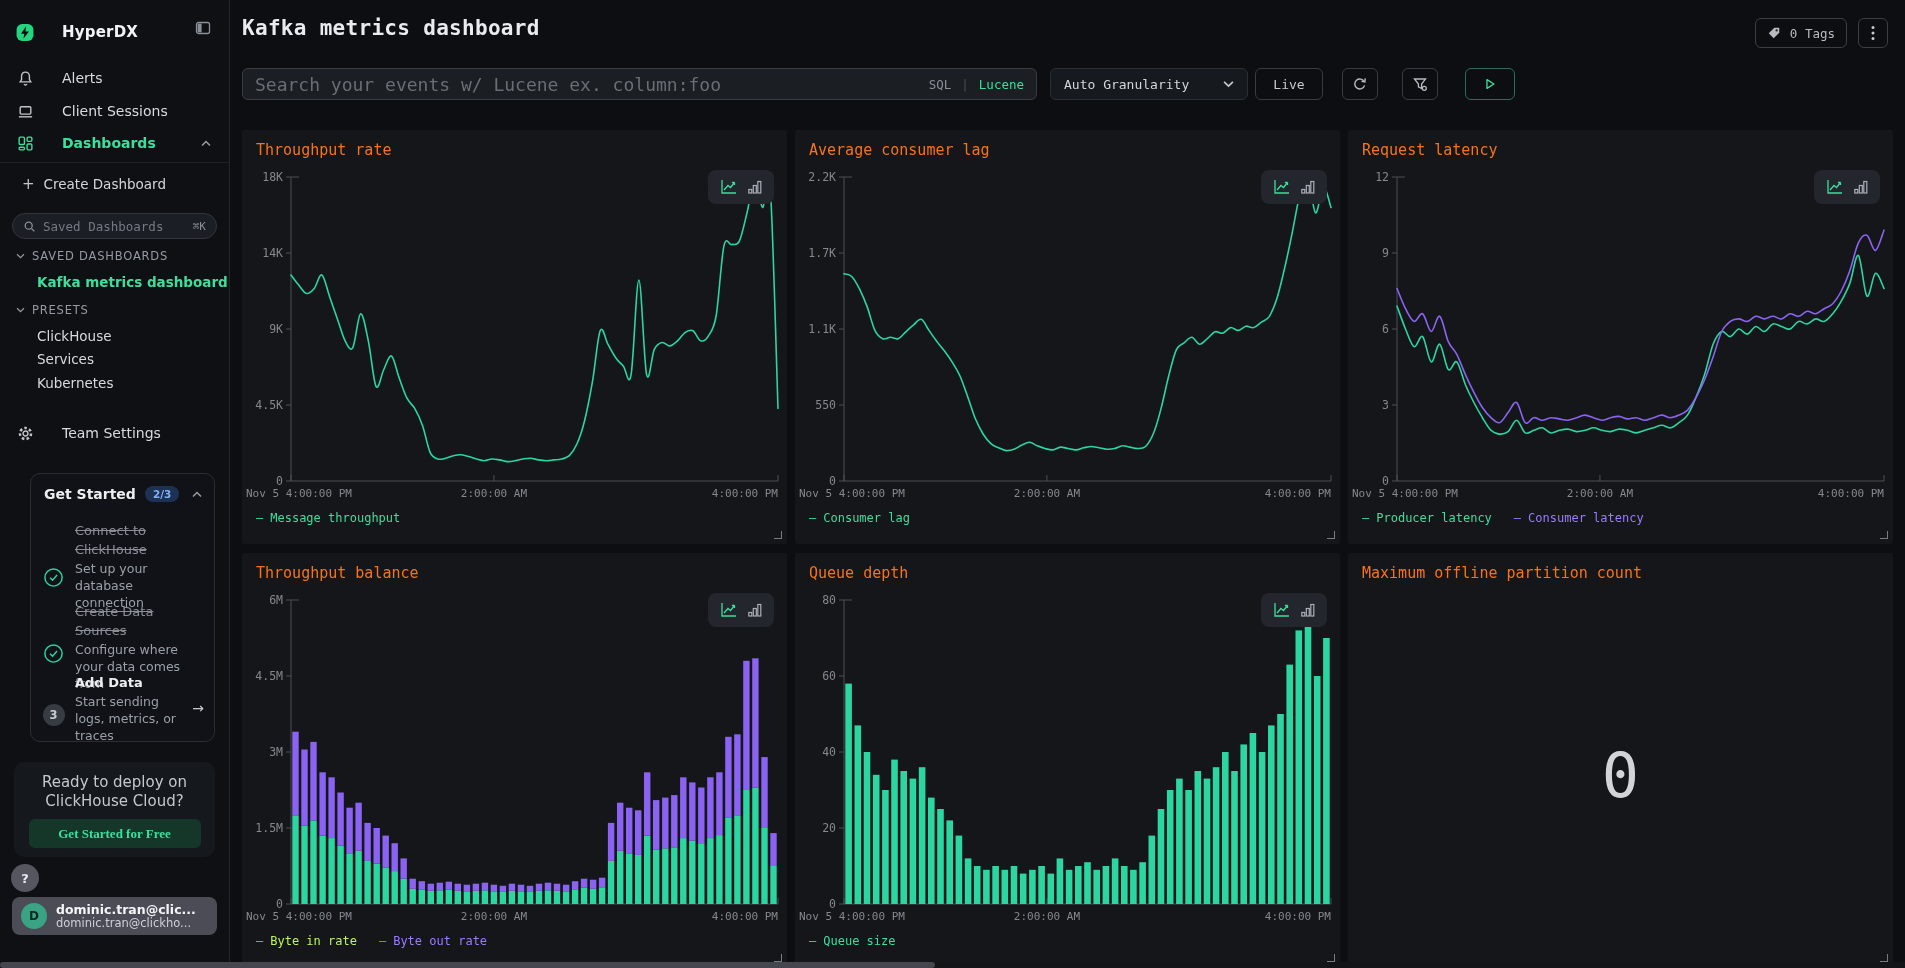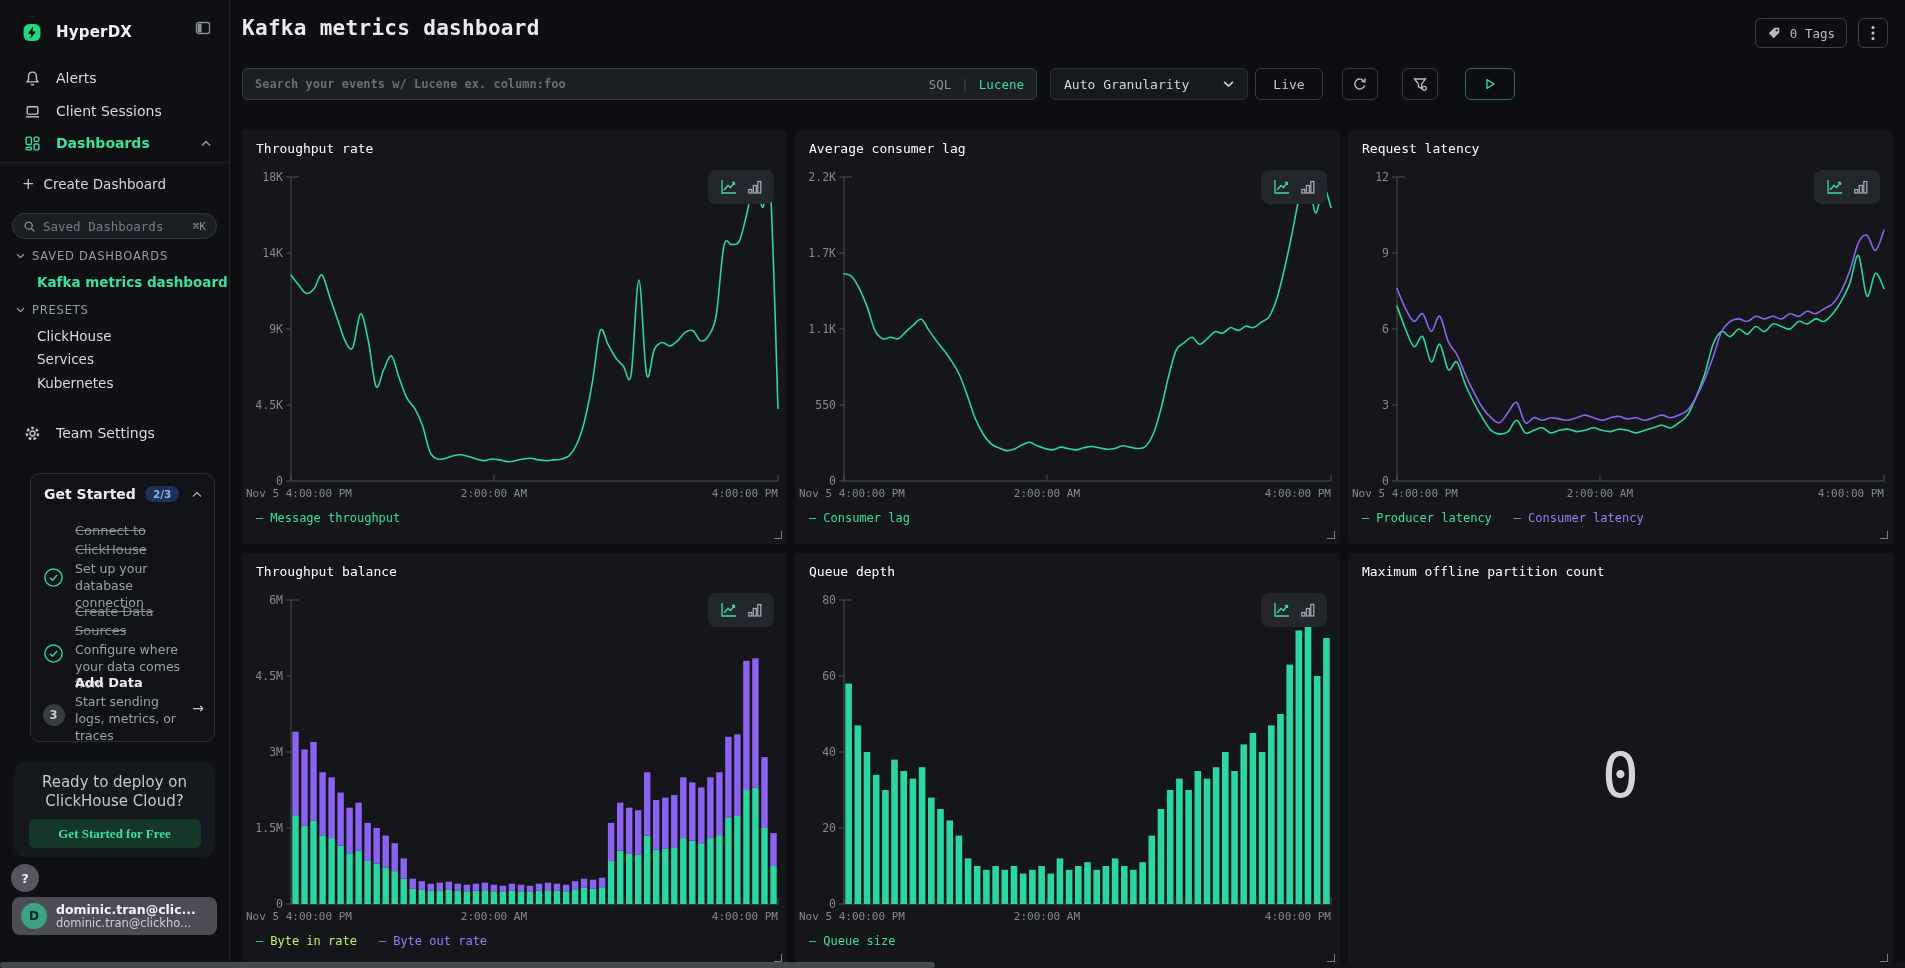--- a/index.html
+++ b/index.html
@@ -6,21 +6,21 @@
   html,body { width:1905px; height:968px; overflow:hidden; background:#0c0e11;
     font-family:"DejaVu Sans","Liberation Sans",sans-serif; color:#e6e8eb; }
   .mono { font-family:"DejaVu Sans Mono","Liberation Mono",monospace; }
 
   
   #app { display:flex; width:1905px; height:968px; }
   #sidebar { position:relative; width:230px; height:100%; background:#0e1014; border-right:1px solid #23262c; flex:none; }
   #main { position:relative; flex:1; height:100%; padding:0 12px; }
 
   
-  .srow { position:absolute; left:0; right:0; display:flex; align-items:center; gap:15px; padding-left:23px; height:24px; font-size:14px; color:#d8dade; cursor:pointer; }
+  .srow { position:absolute; left:0; right:0; display:flex; align-items:center; gap:28px; padding-left:16px; height:24px; font-size:14px; color:#d8dade; cursor:pointer; }
   .srow .ic { width:18px; height:18px; flex:none; display:flex; align-items:center; justify-content:center; }
   #brand-row { top:18px; height:28px; }
   #brand-row .brand-name { font-weight:bold; font-size:15px; letter-spacing:.2px; color:#f2f3f5; }
   #collapse-btn { position:absolute; right:18px; top:20px; width:16px; height:16px; cursor:pointer; }
   .nav-active { color:#3ddf9d !important; font-weight:bold; }
   #sb-divider { position:absolute; top:162px; left:0; right:0; height:1px; background:#1e2127; }
   #create-row { top:172px; font-size:13.5px; color:#d4d6da; }
   #sb-search { position:absolute; top:213px; left:12px; right:12px; height:26px; background:#1b1e24; border:1px solid #33363d;
     border-radius:13px; display:flex; align-items:center; gap:7px; padding:0 10px; cursor:text; }
   #sb-search .ph { font-size:12.5px; color:#757a82; flex:1; }
@@ -60,38 +60,38 @@
   #hdr { position:relative; margin-top:16px; height:42px; }
   #page-title { font-size:21px; color:#e9ebee; letter-spacing:.3px; }
   #hdr-actions { position:absolute; right:5px; top:2px; display:flex; gap:11px; }
   .obtn { height:30px; border:1px solid #3b3e45; border-radius:6px; background:transparent; color:#b7bac1;
     display:flex; align-items:center; gap:9px; padding:0 11px; font-size:12.5px; cursor:pointer; }
 
   
   #toolbar { margin-top:10px; display:flex; align-items:center; height:32px; }
   .tb-box { height:32px; background:#1b1e23; border:1px solid #383b42; border-radius:6px; display:flex; align-items:center; }
   #search-box { width:795px; padding:0 12px; gap:10px; cursor:text; }
-  #search-box input { flex:1; background:transparent; border:none; outline:none; color:#c9ccd2; font-size:12px;
-    font-family:"DejaVu Sans Mono","Liberation Mono",monospace;font-weight:bold; }
+  #search-box input { flex:1; background:transparent; border:none; outline:none; color:#c9ccd2; font-size:18px;
+    font-family:"DejaVu Sans Mono","Liberation Mono",monospace; }
   #search-box input::placeholder { color:#696e76; }
   #search-box .lang { font-size:12.5px; }
   #date-box { width:362px; margin-left:13px; padding:0 11px; gap:9px; font-size:13px; color:#d3d6db; cursor:pointer; }
   #gran-box { width:198px; margin-left:13px; background:#16191e; border:1px solid #2b2e34; padding:0 13px; font-size:13px; color:#d3d6db; cursor:pointer; }
   #gran-box .chev { margin-left:auto; }
   #live-btn { width:68px; margin-left:7px; justify-content:center; font-size:13px; color:#c6c9ce; background:transparent; cursor:pointer; }
   .icbtn { width:36px; height:32px; border:1px solid #383b42; border-radius:6px; background:transparent; display:flex;
     align-items:center; justify-content:center; cursor:pointer; }
   #refresh-btn { margin-left:19px; }
   #filter-btn { margin-left:24px; }
   #run-btn { margin-left:27px; width:50px; border-color:#2d6d55; }
 
   
   #grid { margin-top:30px; display:grid; grid-template-columns:repeat(3,545px); grid-auto-rows:414px; gap:9px 8px; }
   .panel { position:relative; background:#141619; border-radius:2px; overflow:hidden; }
-  .p-title { position:absolute; top:11px; left:14px; font-size:13px; color:#ffffff; }
+  .p-title { position:absolute; top:11px; left:14px; font-size:15px; color:#f97316; }
   .plot { position:absolute; left:0; top:0; }
   .toggle { position:absolute; top:40px; right:13px; width:66px; height:34px; background:#23262d; border-radius:8px;
     display:flex; align-items:center; justify-content:center; gap:10px; cursor:pointer; }
   .xlabels { position:absolute; top:357px; left:4px; right:9px; height:14px; font-size:11px; color:#84888f; }
   .xlabels .xl { position:absolute; top:0; white-space:nowrap; }
   .legend { position:absolute; top:381px; left:14px; display:flex; gap:22px; font-size:12px; }
   .legend .li { display:flex; gap:7px; align-items:center; cursor:pointer; }
   .rsz { position:absolute; right:5px; bottom:5px; width:8px; height:8px; border-right:1.5px solid #767b84; border-bottom:1.5px solid #767b84; cursor:nwse-resize; }
   .bignum { position:absolute; left:0; right:0; top:186px; text-align:center; font-size:62px; color:#d2d4d8; }
 

